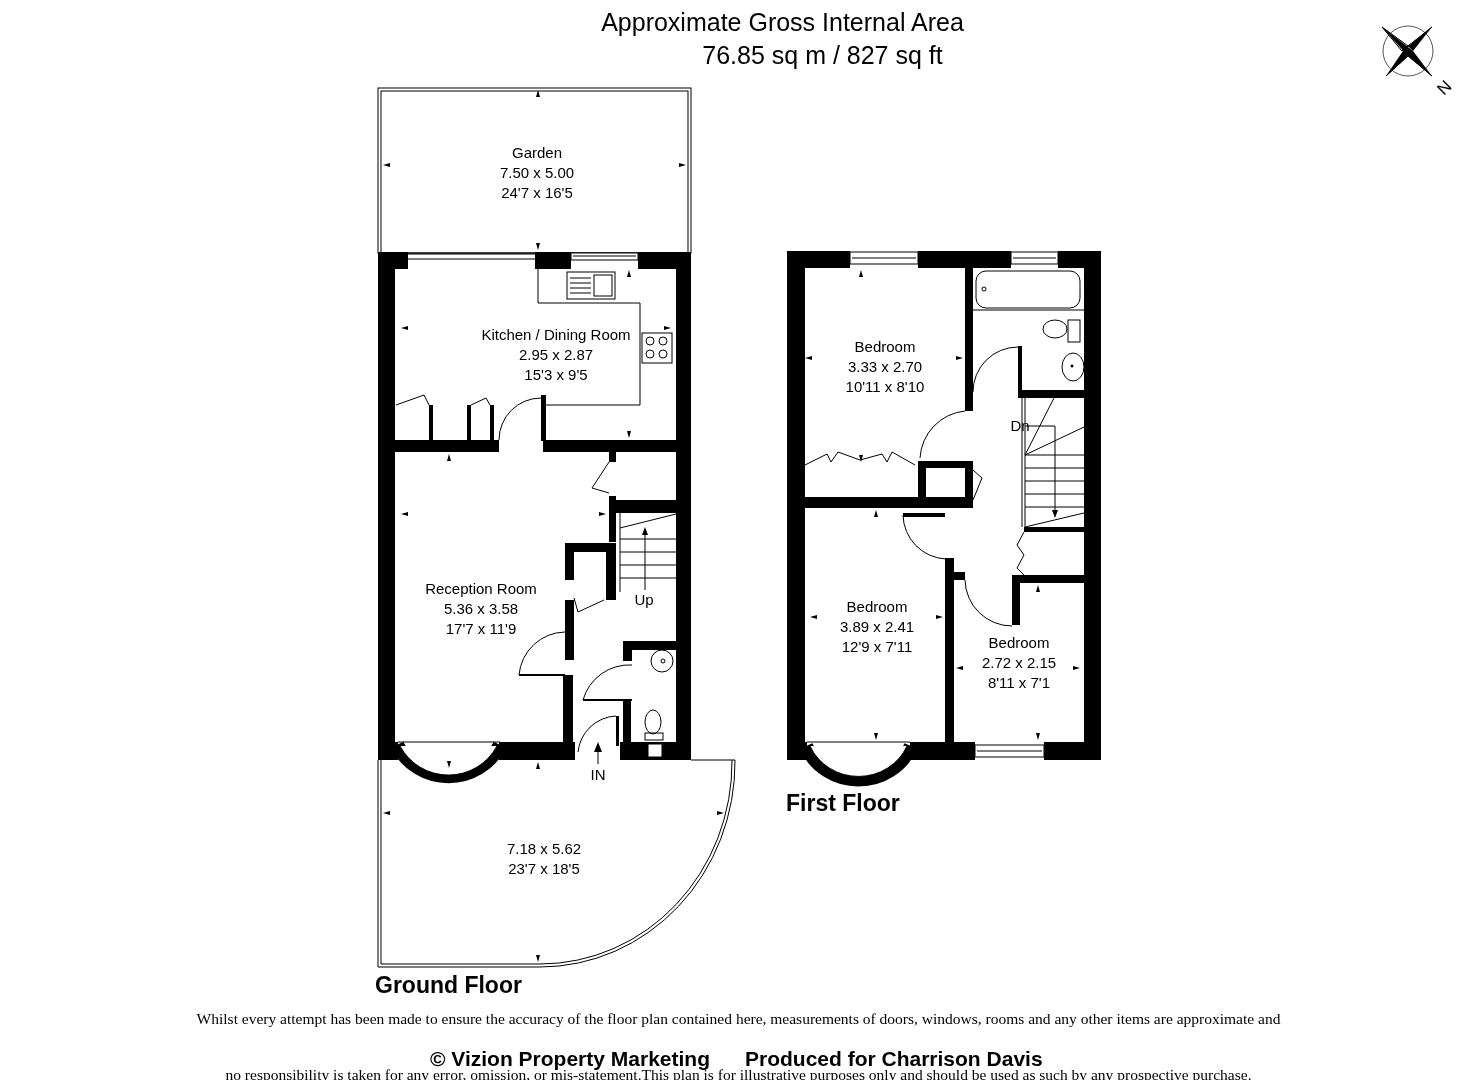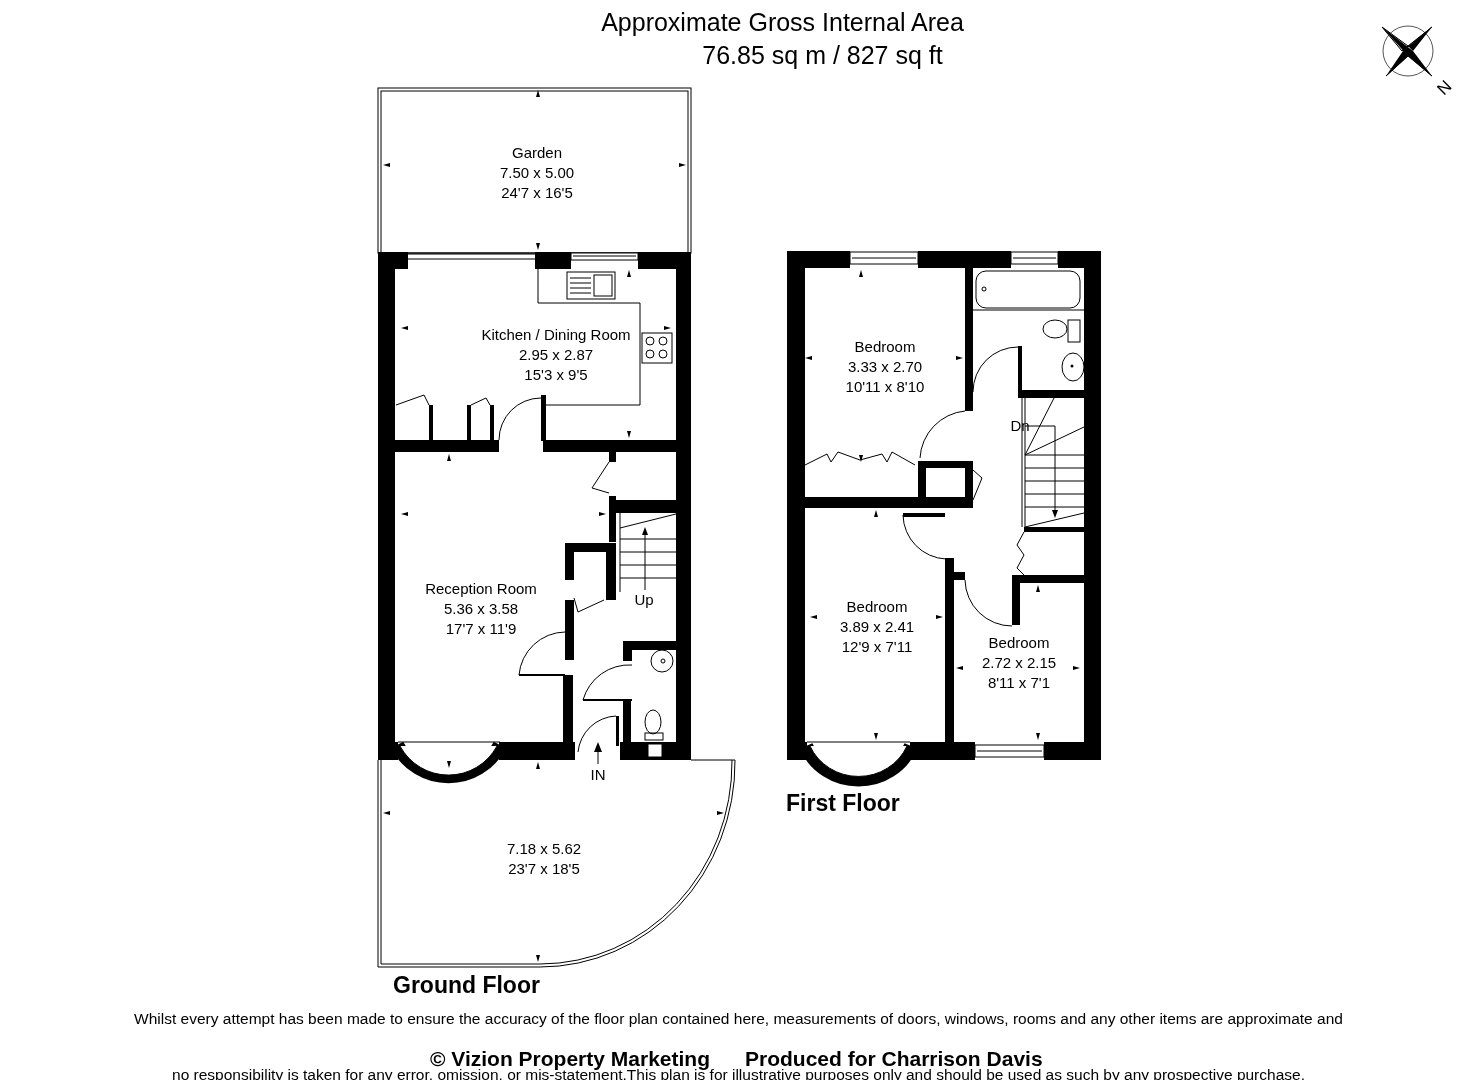--- a/index.html
+++ b/index.html
@@ -2,21 +2,21 @@
 <html><head>
 <meta charset="utf-8">
 <style>
   html, body { margin:0; padding:0; background:#ffffff; }
   body { width:1477px; height:1080px; position:relative; overflow:hidden;
          font-family:"Liberation Sans", sans-serif; color:#000; }
   .abs { position:absolute; }
   .title { left:0; width:1477px; text-align:center; font-size:25px; line-height:30px;padding-left:44px; }
   .room-label { position:absolute; text-align:center; font-size:15px; line-height:20px; white-space:nowrap; transform:translateX(-50%); }
   .floor-label { position:absolute; font-weight:bold; font-size:23px; }
-  .disclaimer { position:absolute; left:0; width:1477px; text-align:center; font-size:15.5px; line-height:20px; }
+  .disclaimer { position:absolute; left:0; width:1477px; text-align:center; font-size:15.5px; line-height:20px;font-family:Liberation Serif, serif; }
   .credits { position:absolute; top:1047px; font-weight:bold; font-size:21px; }
   svg.plan { position:absolute; left:0; top:0; }
 </style>
 </head>
 <body>
 
 <div class="abs title" style="top:7px;">Approximate Gross Internal Area</div>
 <div class="abs title" style="top:40px;margin-left:40px;">76.85 sq m / 827 sq ft</div>
 
 <svg class="plan" width="1477" height="1080" viewBox="0 0 1477 1080">
@@ -253,21 +253,21 @@
   <div>Reception Room</div>
   <div>5.36 x 3.58</div>
   <div>17'7 x 11'9</div>
 </div>
 <div class="room-label" style="left:544px; top:839px;">
   <div>7.18 x 5.62</div>
   <div>23'7 x 18'5</div>
 </div>
 <div class="room-label" style="left:644px; top:590px;">Up</div>
 <div class="room-label" style="left:598px; top:765px;">IN</div>
-<div class="floor-label" style="left:393px; top:972px;">Ground Floor</div>
+<div class="floor-label" style="left:375px; top:972px;">Ground Floor</div>
 
 <div class="room-label" style="left:885px; top:337px;">
   <div>Bedroom</div>
   <div>3.33 x 2.70</div>
   <div>10'11 x 8'10</div>
 </div>
 <div class="room-label" style="left:877px; top:597px;">
   <div>Bedroom</div>
   <div>3.89 x 2.41</div>
   <div>12'9 x 7'11</div>

